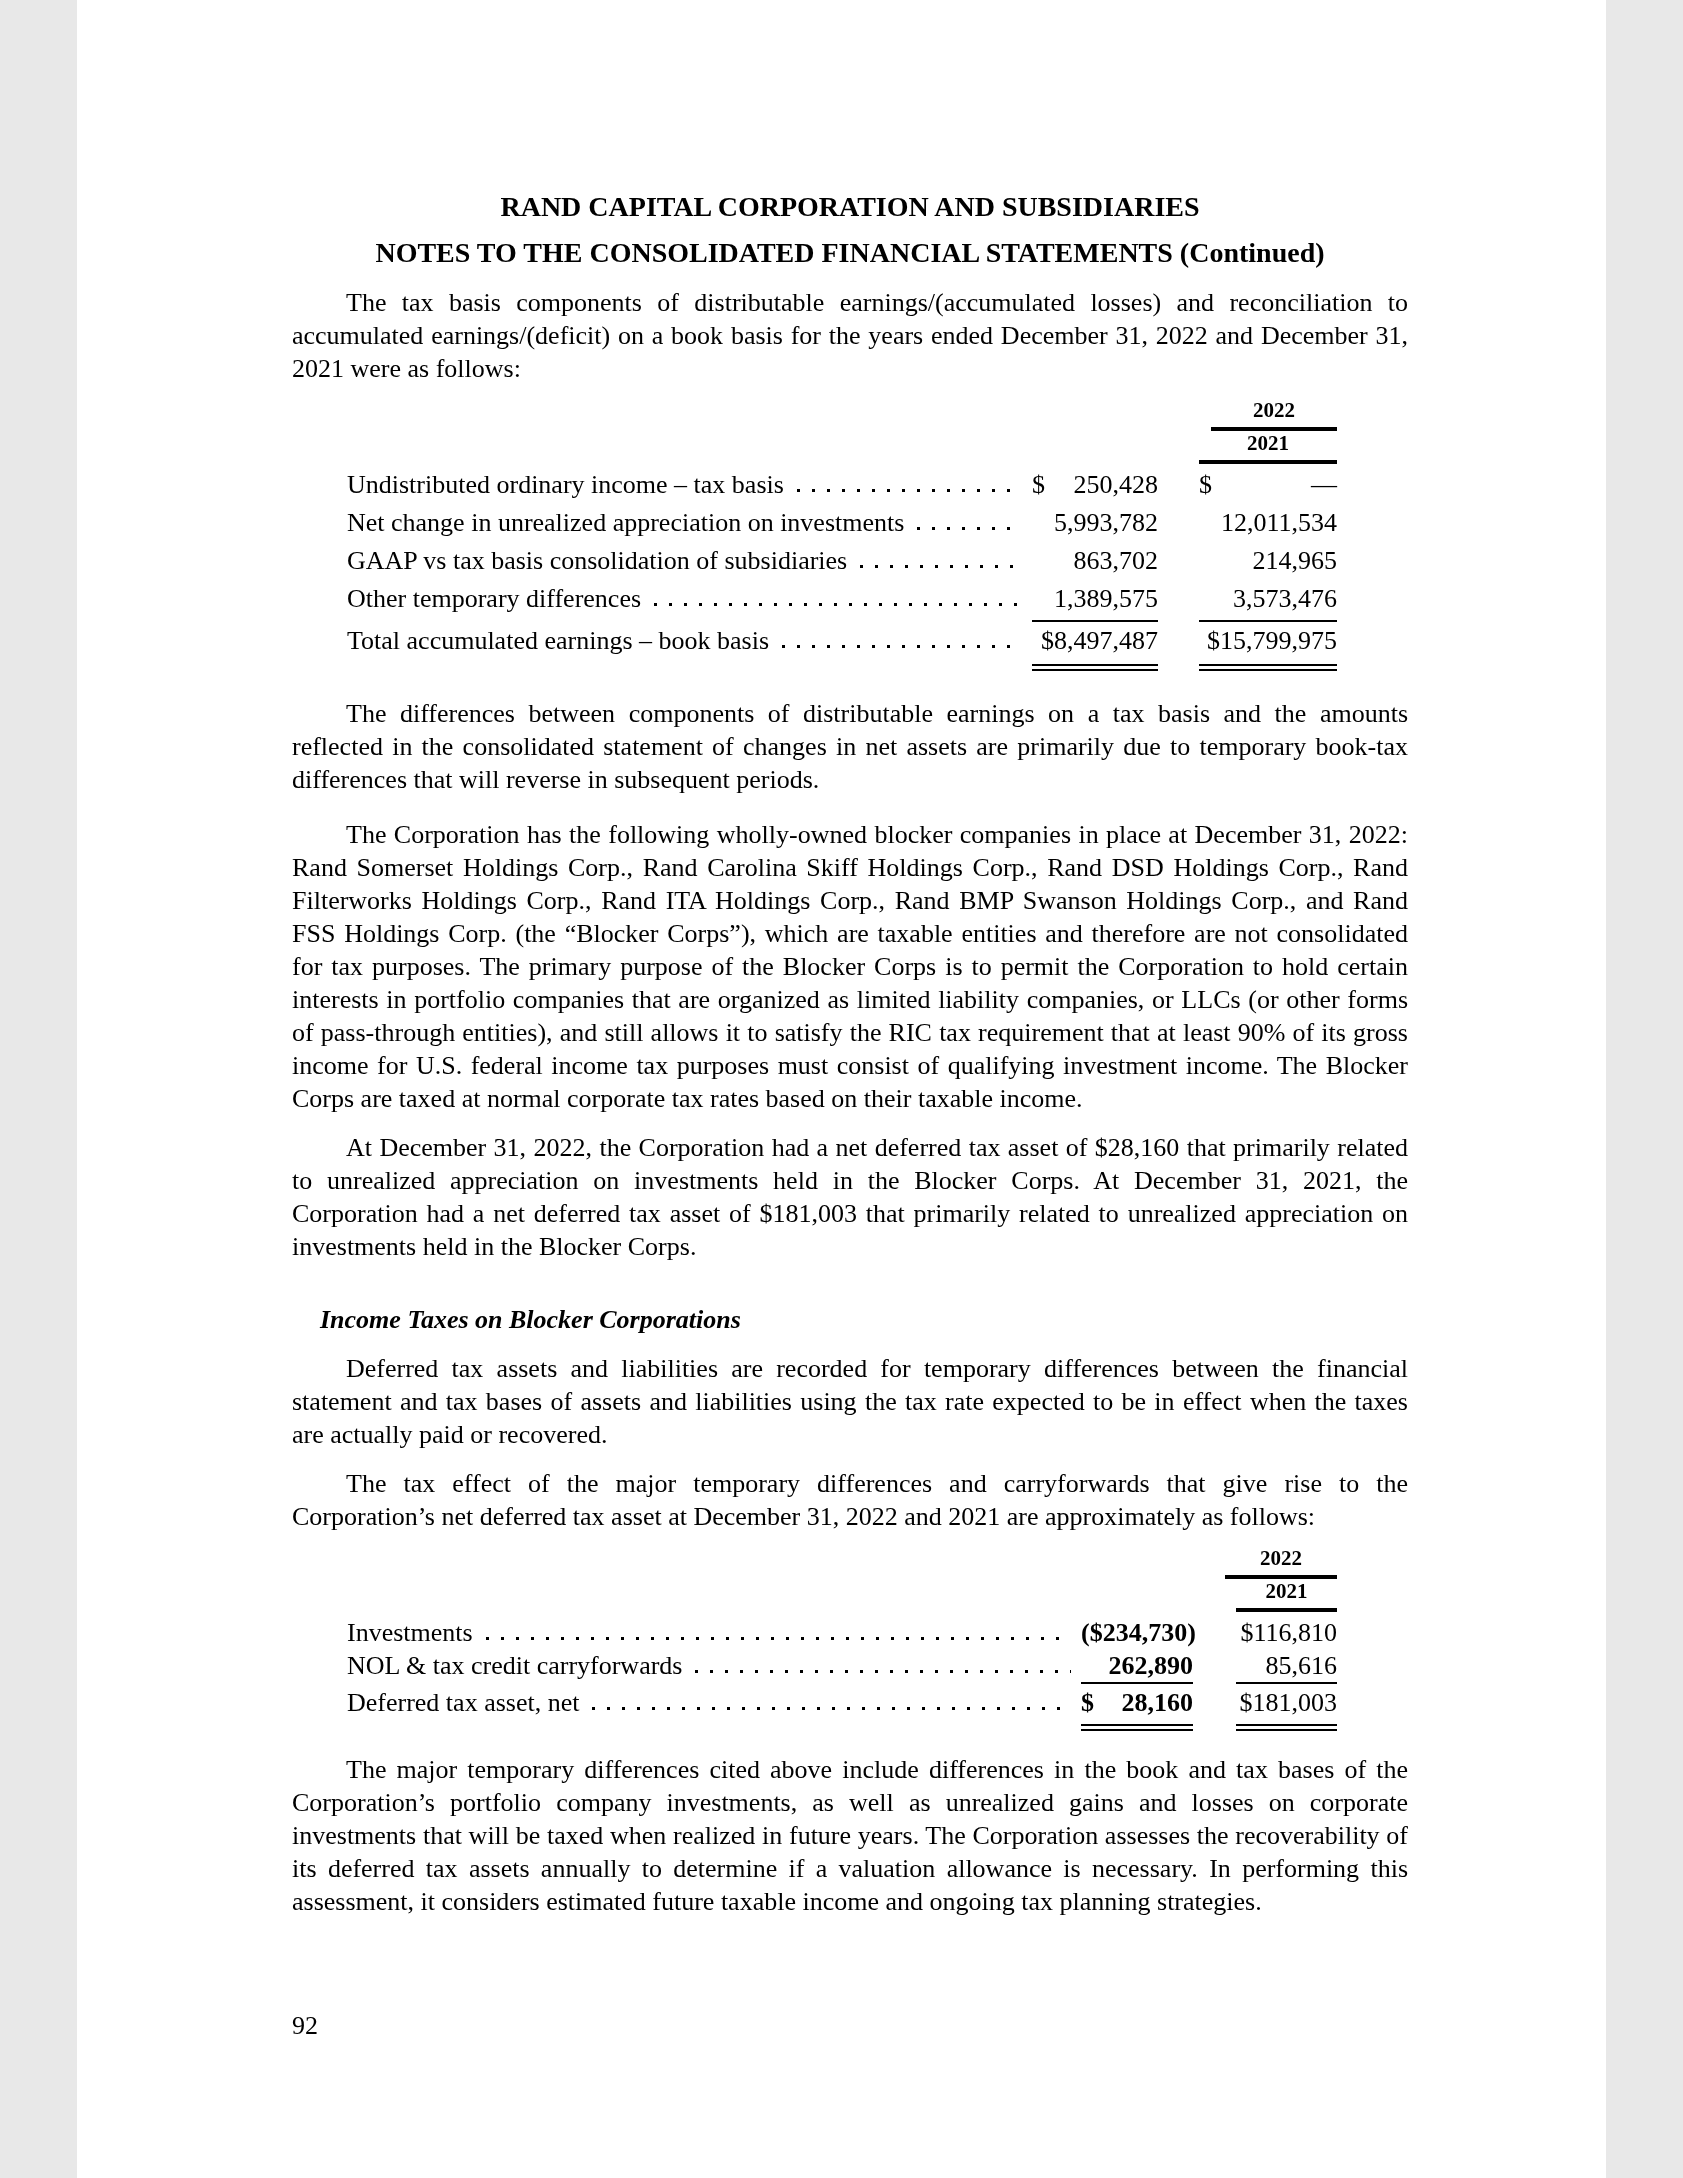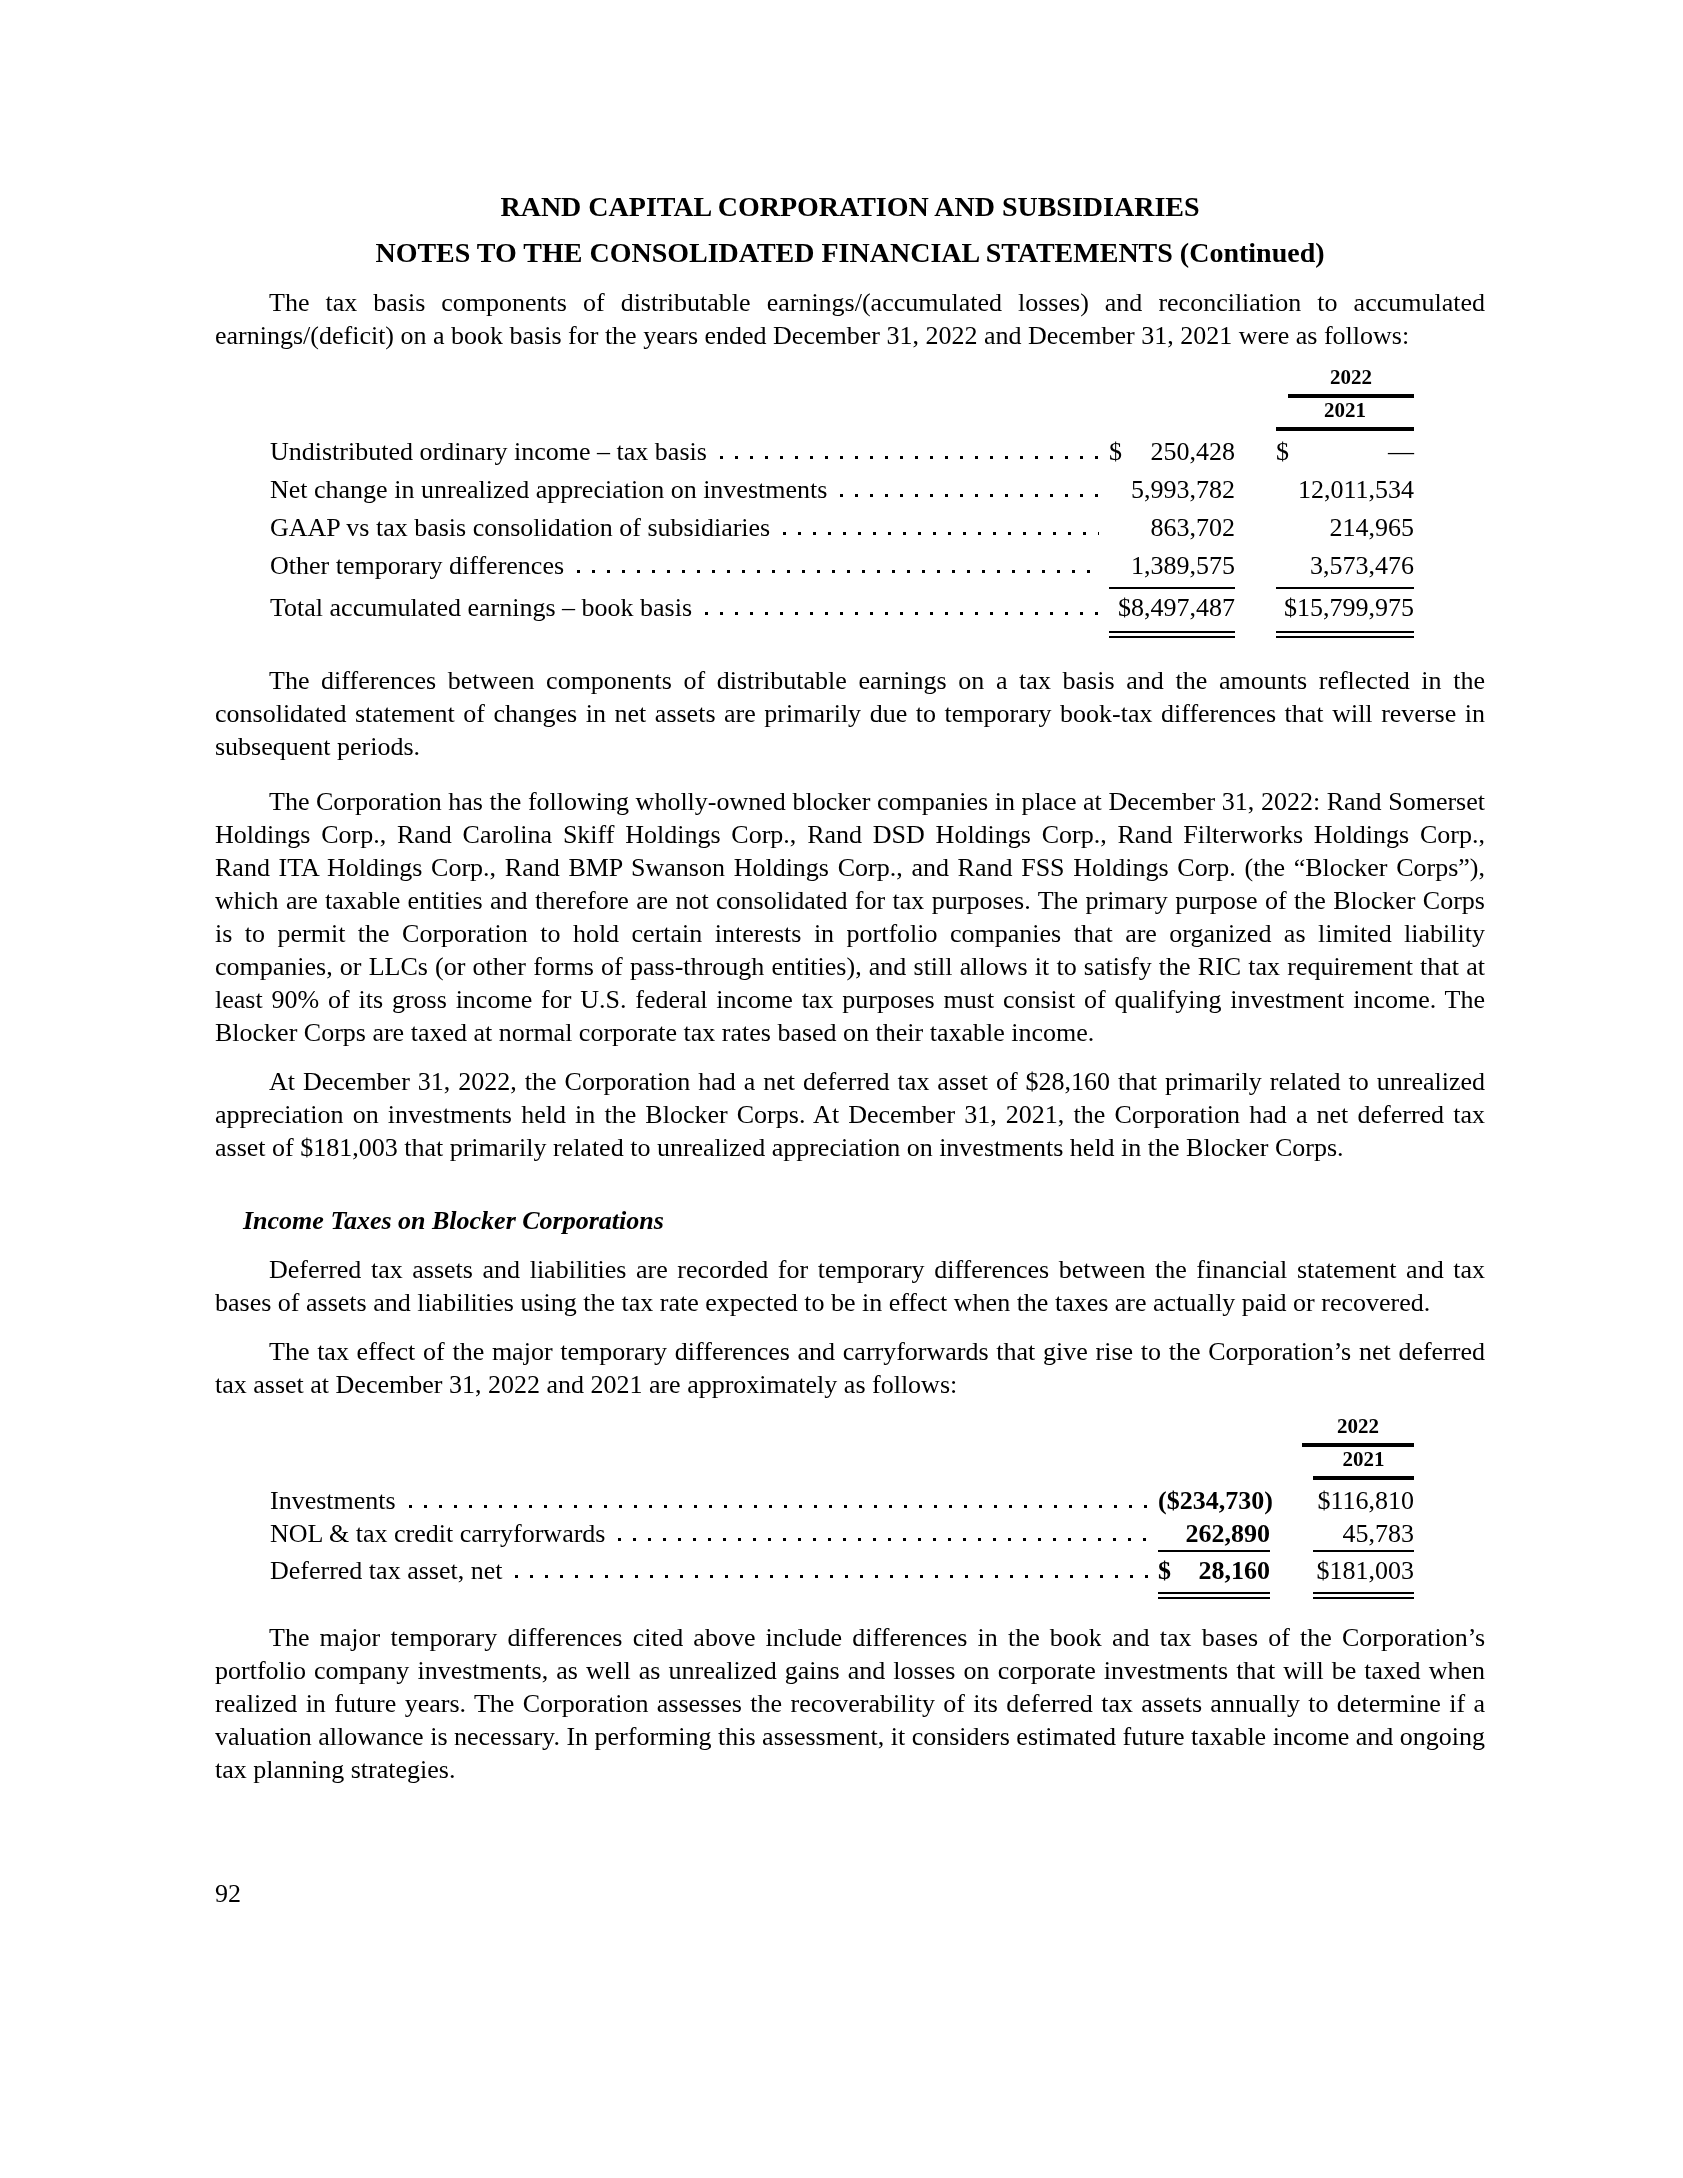--- a/index.html
+++ b/index.html
@@ -1,18 +1,18 @@
 <!DOCTYPE html>
 <html><head>
 <meta charset="utf-8">
 <style>
   html,body { margin:0; padding:0; background:#e8e8e8; }
   .page {
     position:relative;
-    width:1683px; height:2178px;
+    width:1529px; height:2178px;
     margin:0 auto;
     background:#ffffff;
     color:#000;
     font-family:"Liberation Serif", serif;
     font-size:26px;
     line-height:33px;
     box-sizing:border-box;
     padding-top:190px;
   }
   .content { margin-left:215px; margin-right:198px; }
@@ -235,21 +235,21 @@
       <div class="trow">
         <div class="tlabel">NOL &amp; tax credit carryforwards</div>
         <div class="tleader"></div>
         <div class="tcell c1 bold2022">
             <span class="sign"></span>
             <span class="val">262,890</span>
           </div>
         <div class="cgap"></div>
         <div class="tcell c2">
             <span class="sign"></span>
-            <span class="val">45,783</span>
+            <span class="val">85,616</span>
           </div>
       </div>
 
       <div class="rule-row thin">
         <div class="rspacer"></div>
           <div class="rline c1"></div>
           <div class="cgap"></div>
           <div class="rline c2"></div>
       </div>
 

